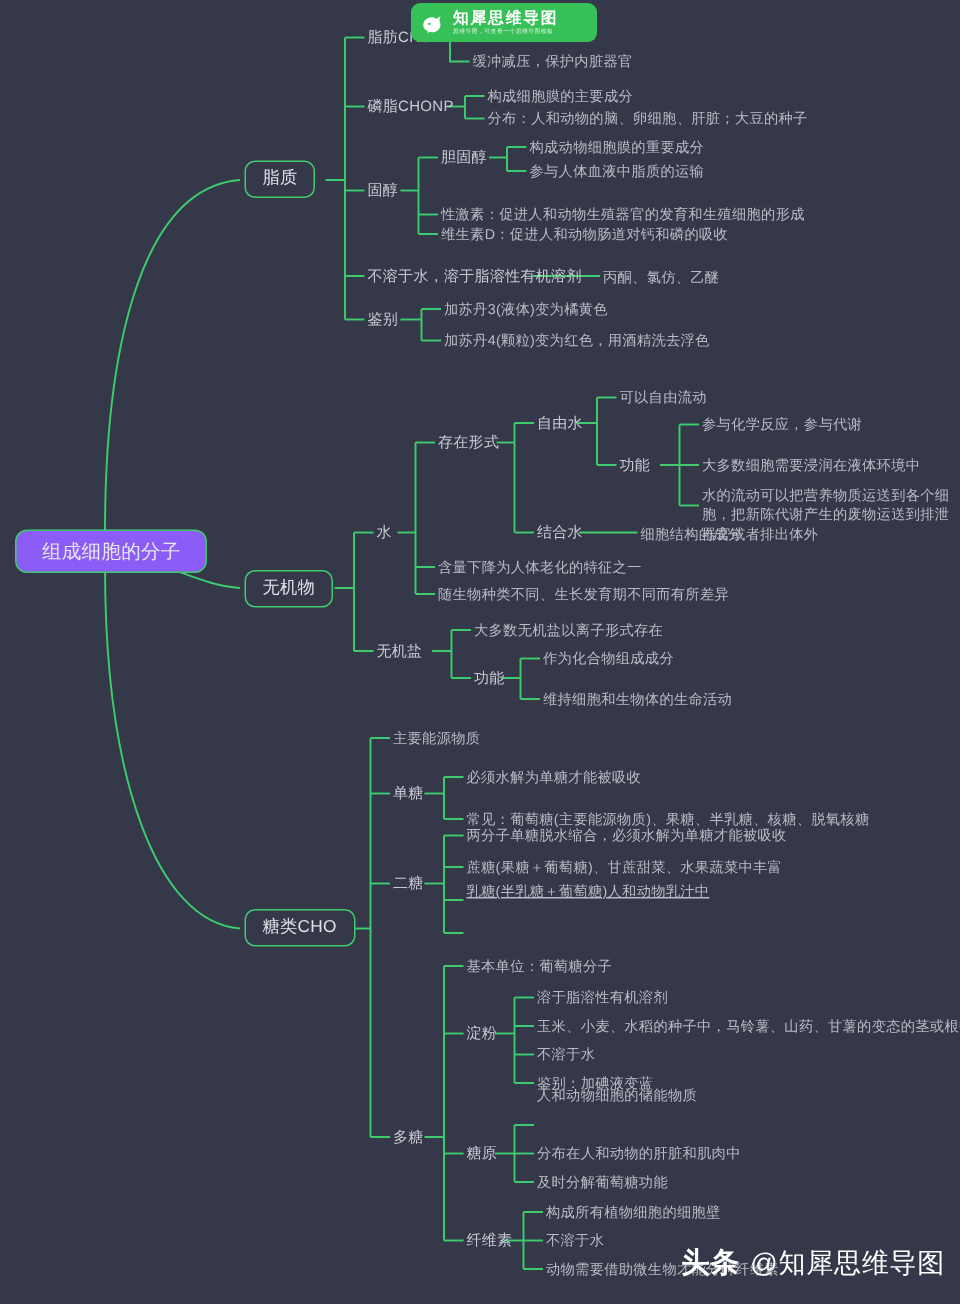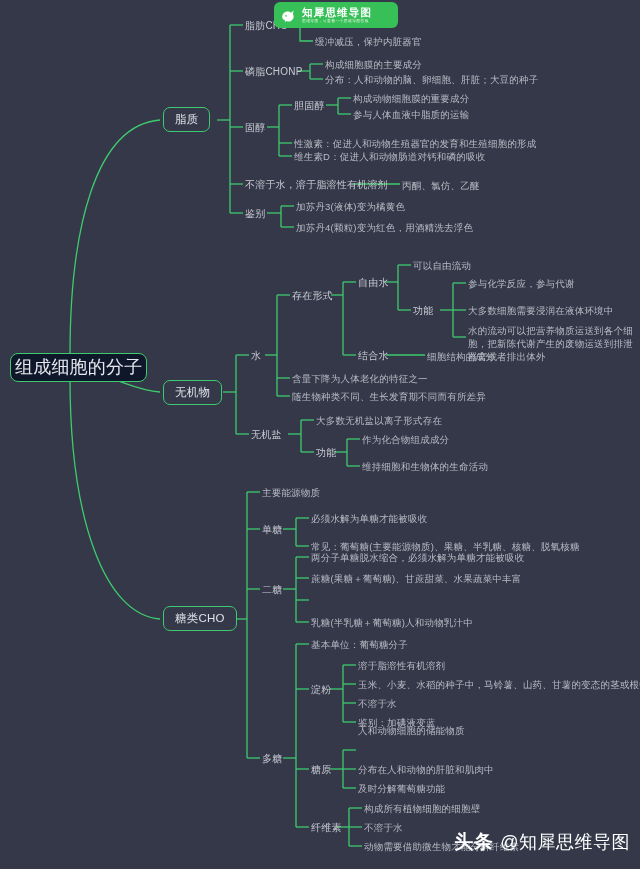--- a/index.html
+++ b/index.html
@@ -35,24 +35,24 @@
     line-height: 13px;
     letter-spacing: 0.2px;
   }
   .node.leaf {
     color: #b9bcc6;
     font-size: 9.5px;
   }
   .node.root {
     border: 1px solid #3ecb6e;
     border-radius: 8px;
-    padding: 7px 4px;
-    font-size: 18px;
+    padding: 7px 17px;
+    font-size: 13px;
     color: #e6e8ee;
-    background: #0f172a;
+    background: #8b5cf6;
   }
   .node.branch {
     border: 1px solid #3ecb6e;
     border-radius: 7px;
     padding: 5px 11px;
     font-size: 11.5px;
     color: #dfe1e8;
     background: #343848;
   }
   .node.wrap {
@@ -303,21 +303,21 @@
 
   <div class="node leaf" style="left:262px; top:486px;">主要能源物质</div>
 
   <div class="node" style="left:262px; top:523px;">单糖</div>
   <div class="node leaf" style="left:311px; top:512px;">必须水解为单糖才能被吸收</div>
   <div class="node leaf" style="left:311px; top:540px;">常见：葡萄糖(主要能源物质)、果糖、半乳糖、核糖、脱氧核糖</div>
 
   <div class="node" style="left:262px; top:583px;">二糖</div>
   <div class="node leaf" style="left:311px; top:551px;">两分子单糖脱水缩合，必须水解为单糖才能被吸收</div>
   <div class="node leaf" style="left:311px; top:572px;">蔗糖(果糖＋葡萄糖)、甘蔗甜菜、水果蔬菜中丰富</div>
-  <div class="node leaf" style="left:311px; top:616px;">乳糖(半乳糖＋葡萄糖)人和动物乳汁中</div>
+  <div class="node leaf" style="left:311px; top:588px;text-decoration:underline;">乳糖(半乳糖＋葡萄糖)人和动物乳汁中</div>
 
   <div class="node" style="left:262px; top:752px;">多糖</div>
   <div class="node leaf" style="left:311px; top:638px;">基本单位：葡萄糖分子</div>
 
   <div class="node" style="left:311px; top:683px;">淀粉</div>
   <div class="node leaf" style="left:358px; top:659px;">溶于脂溶性有机溶剂</div>
   <div class="node leaf" style="left:358px; top:678px;">玉米、小麦、水稻的种子中，马铃薯、山药、甘薯的变态的茎或根中</div>
   <div class="node leaf" style="left:358px; top:697px;">不溶于水</div>
   <div class="node leaf" style="left:358px; top:716px;">鉴别：加碘液变蓝</div>
 

